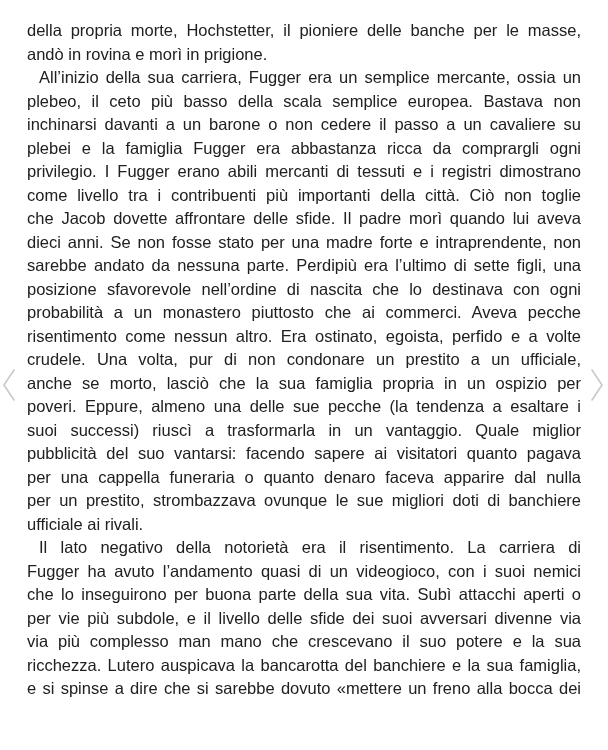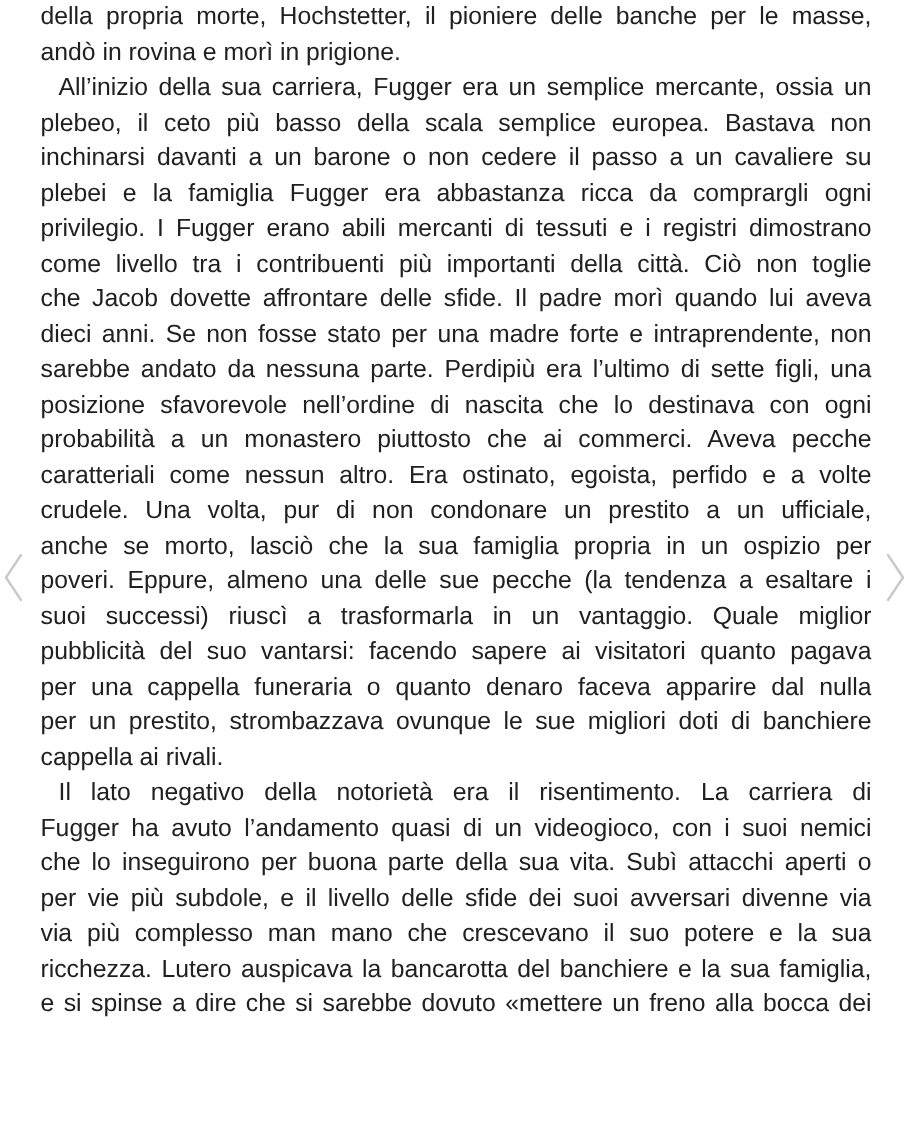--- a/index.html
+++ b/index.html
@@ -15,20 +15,21 @@
     width: 608px;
     height: 750px;
     font-family: "Liberation Sans", "DejaVu Sans", sans-serif;
     color: var(--text-color, #202020);
   }
   .page-text {
     position: absolute;
     top: 0;
     left: 27px;
     right: 27px;
+    padding-top: 19px;
     font-size: 16.5px;
     line-height: 23.5px;
     font-weight: 400;
   }
   .line {
     height: 23.5px;
     overflow: hidden;
     text-align: justify;
     text-align-last: justify;
     white-space: normal;
@@ -82,29 +83,29 @@
       <div class="line">plebeo, il ceto più basso della scala semplice europea. Bastava non</div>
       <div class="line">inchinarsi davanti a un barone o non cedere il passo a un cavaliere su</div>
       <div class="line">plebei e la famiglia Fugger era abbastanza ricca da comprargli ogni</div>
       <div class="line">privilegio. I Fugger erano abili mercanti di tessuti e i registri dimostrano</div>
       <div class="line">come livello tra i contribuenti più importanti della città. Ciò non toglie</div>
       <div class="line">che Jacob dovette affrontare delle sfide. Il padre morì quando lui aveva</div>
       <div class="line">dieci anni. Se non fosse stato per una madre forte e intraprendente, non</div>
       <div class="line">sarebbe andato da nessuna parte. Perdipiù era l’ultimo di sette figli, una</div>
       <div class="line">posizione sfavorevole nell’ordine di nascita che lo destinava con ogni</div>
       <div class="line">probabilità a un monastero piuttosto che ai commerci. Aveva pecche</div>
-      <div class="line">caratteriali come nessun altro. Era ostinato, egoista, perfido e a volte</div>
+      <div class="line">risentimento come nessun altro. Era ostinato, egoista, perfido e a volte</div>
       <div class="line">crudele. Una volta, pur di non condonare un prestito a un ufficiale,</div>
       <div class="line">anche se morto, lasciò che la sua famiglia propria in un ospizio per</div>
       <div class="line">poveri. Eppure, almeno una delle sue pecche (la tendenza a esaltare i</div>
       <div class="line">suoi successi) riuscì a trasformarla in un vantaggio. Quale miglior</div>
       <div class="line">pubblicità del suo vantarsi: facendo sapere ai visitatori quanto pagava</div>
       <div class="line">per una cappella funeraria o quanto denaro faceva apparire dal nulla</div>
       <div class="line">per un prestito, strombazzava ovunque le sue migliori doti di banchiere</div>
-      <div class="line para-end">cappella ai rivali.</div>
+      <div class="line para-end">ufficiale ai rivali.</div>
       <div class="line indent">Il lato negativo della notorietà era il risentimento. La carriera di</div>
       <div class="line">Fugger ha avuto l’andamento quasi di un videogioco, con i suoi nemici</div>
       <div class="line">che lo inseguirono per buona parte della sua vita. Subì attacchi aperti o</div>
       <div class="line">per vie più subdole, e il livello delle sfide dei suoi avversari divenne via</div>
       <div class="line">via più complesso man mano che crescevano il suo potere e la sua</div>
       <div class="line">ricchezza. Lutero auspicava la bancarotta del banchiere e la sua famiglia,</div>
       <div class="line">e si spinse a dire che si sarebbe dovuto «mettere un freno alla bocca dei</div>
     </div>
 
   <button class="nav-chevron next" aria-label="next page">

